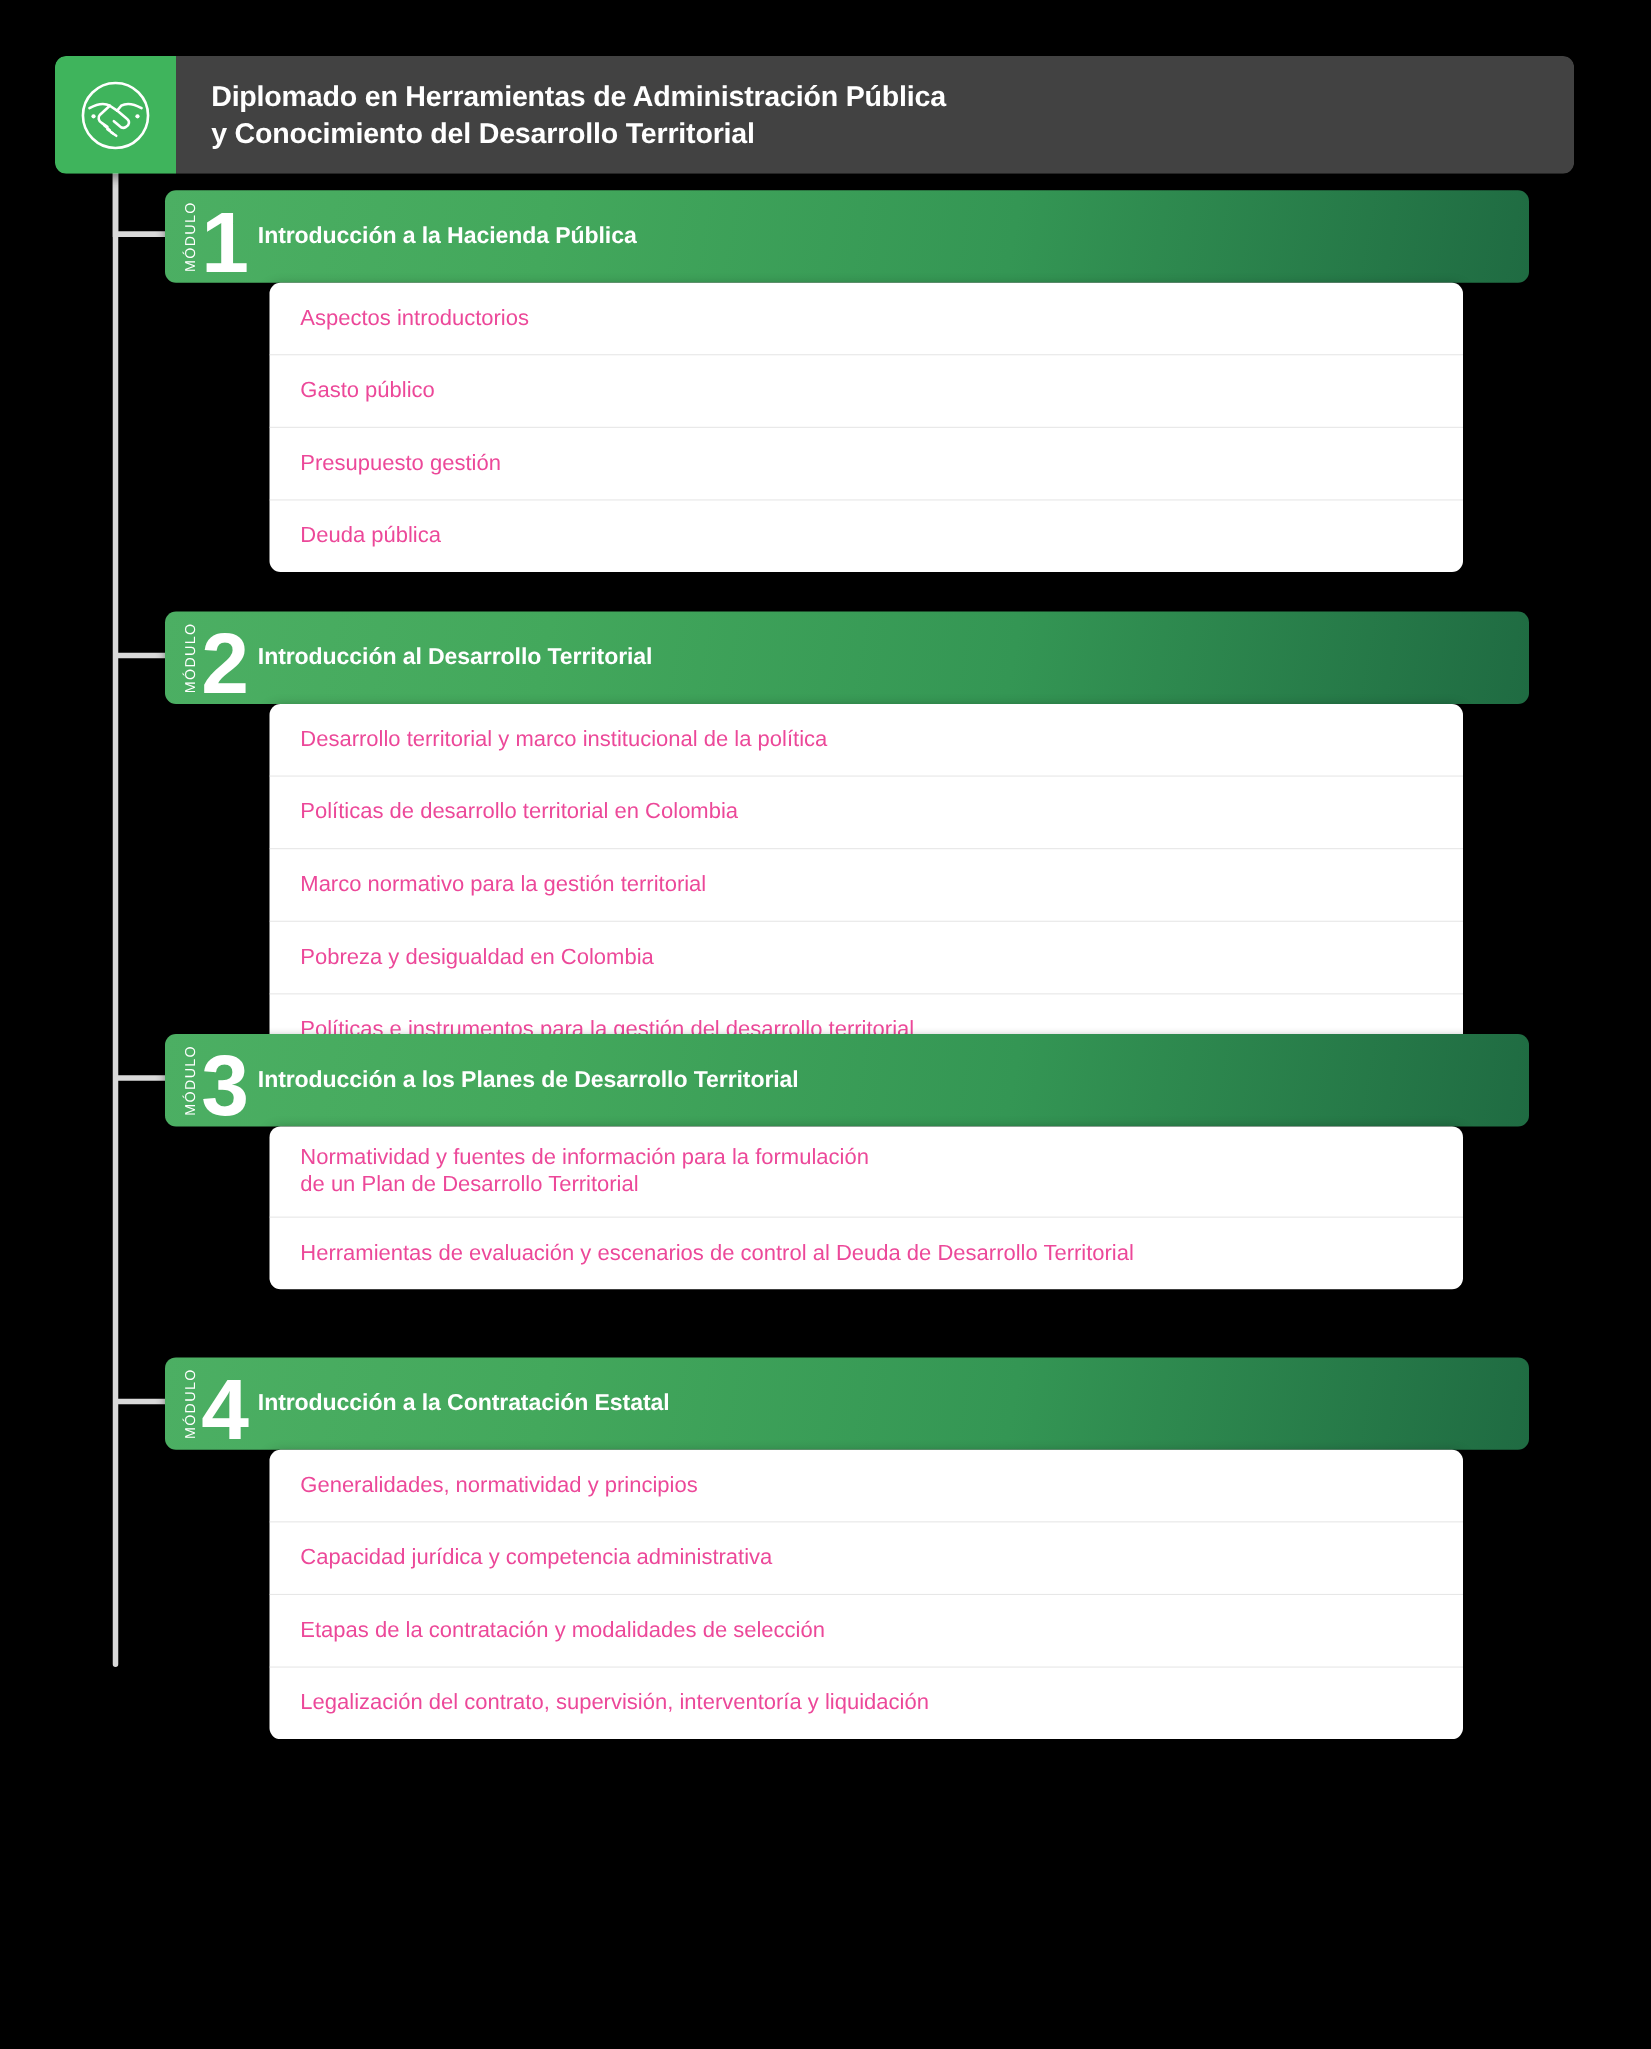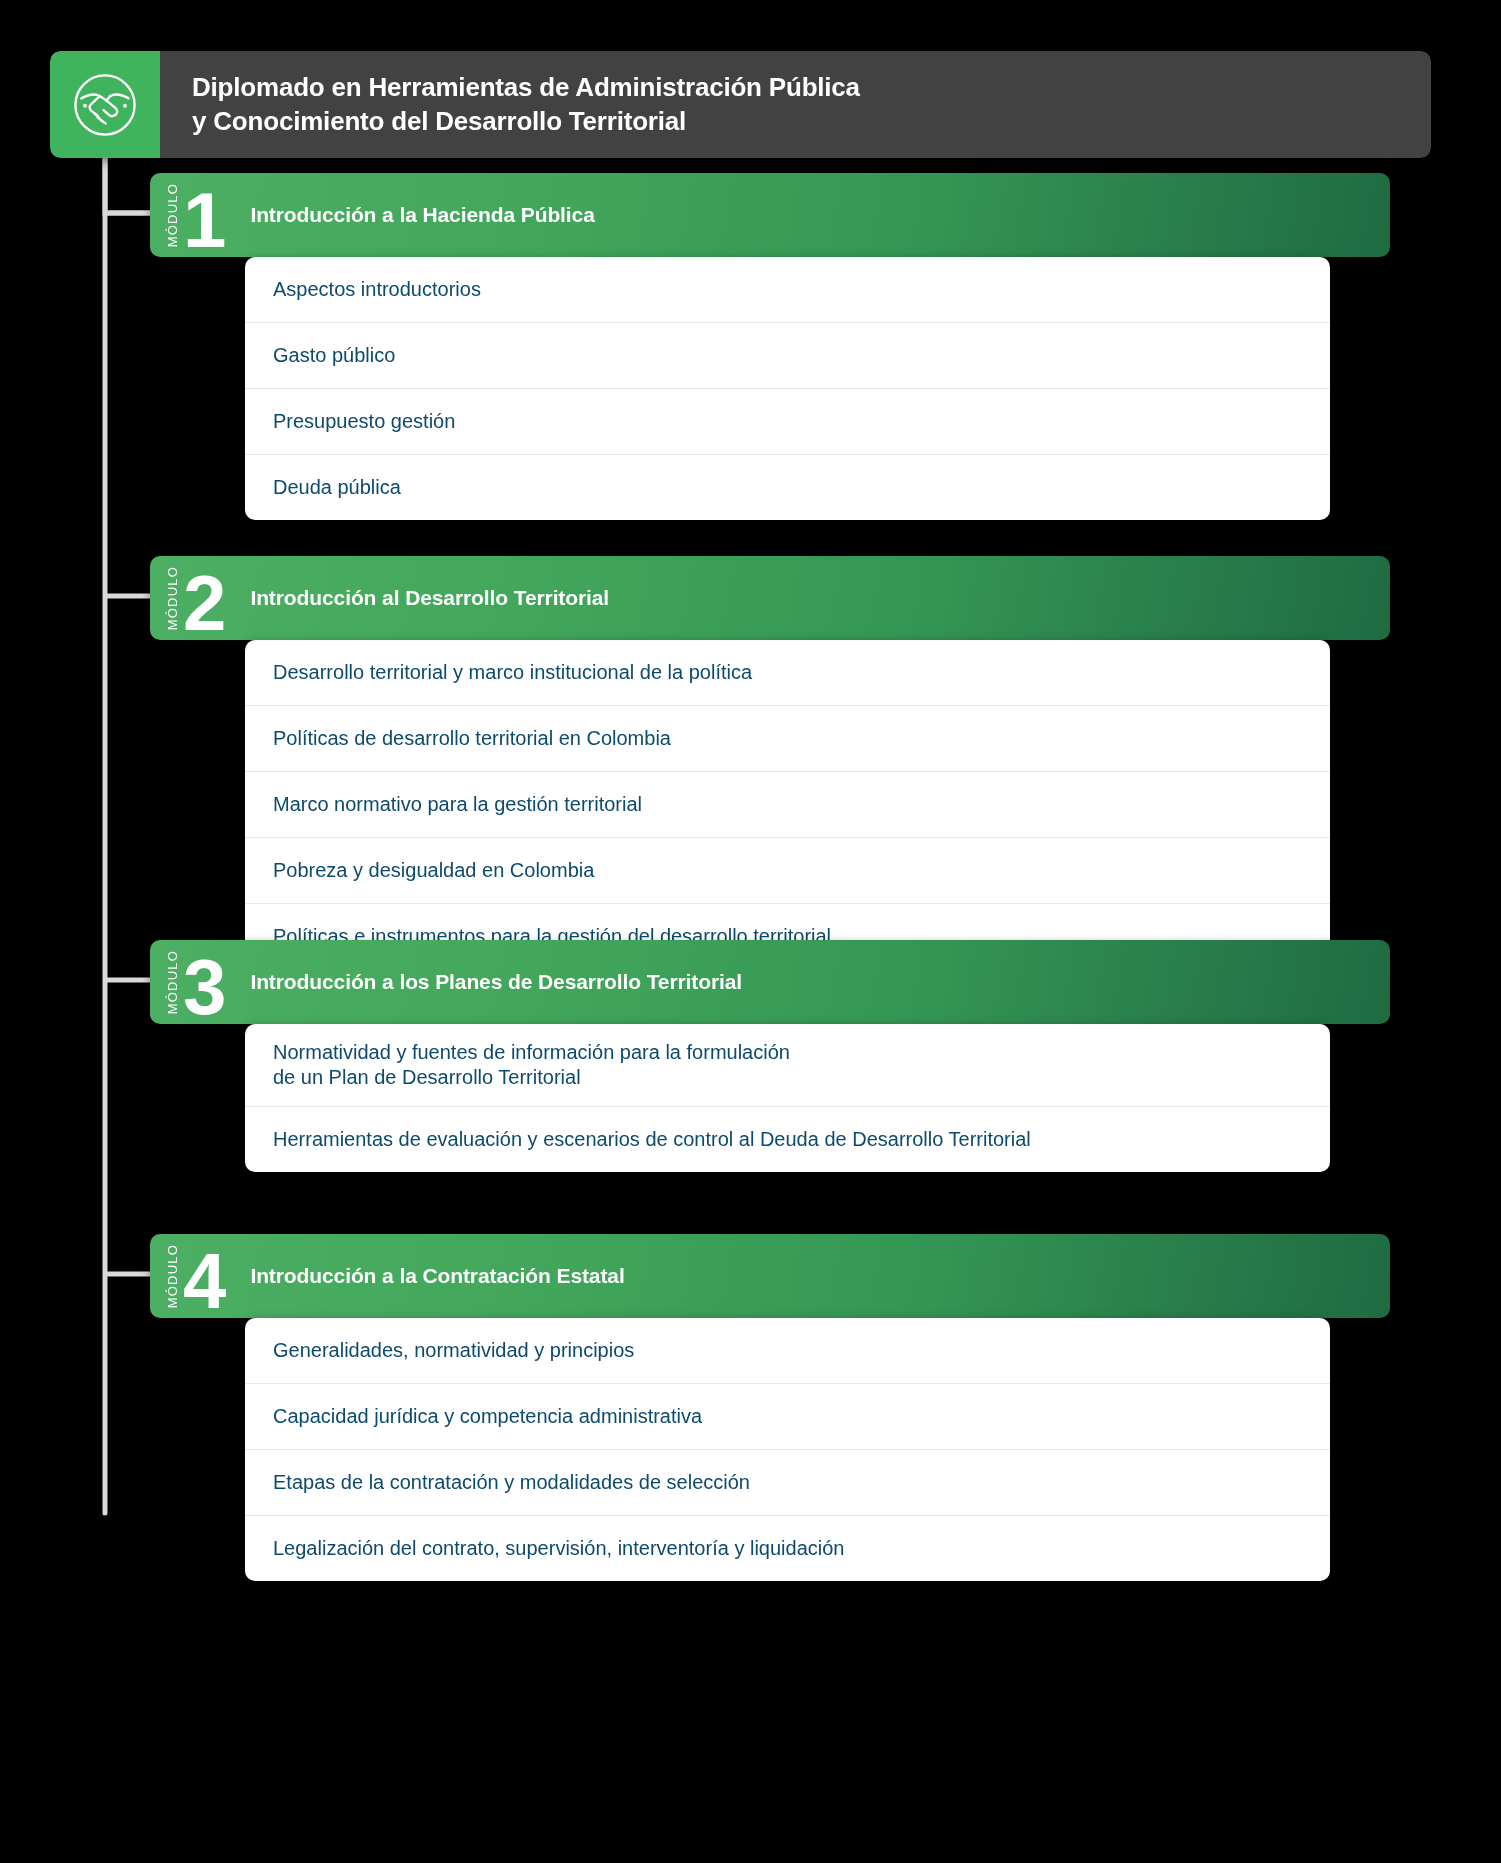--- a/index.html
+++ b/index.html
@@ -108,36 +108,36 @@
     font-weight: bold;
     line-height: 0.84;
     margin-left: 2px;
     position: relative;
     top: 6px;
   }
   .module-title {
     color: #ffffff;
     font-size: 21px;
     font-weight: bold;
-    margin-left: 24px;
+    margin-left: 8px;
     letter-spacing: -0.1px;
   }
 
   .topics {
     position: relative;
     margin-left: 95px;
     width: 1085px;
     background: #ffffff;
     border-radius: 10px;
     box-shadow: 0 4px 12px rgba(0,0,0,0.45);
     overflow: hidden;
   }
   .topic {
     font-size: 20px;
-    color: #0c4a6e;
+    color: #ec4899;
     padding: 0 28px;
     height: 65px;
     display: flex;
     align-items: center;
     border-bottom: 1px solid #e7e7e7;
     line-height: 1.25;
     white-space: pre-line;
   }
   .topic.tall {
     height: 82px;

